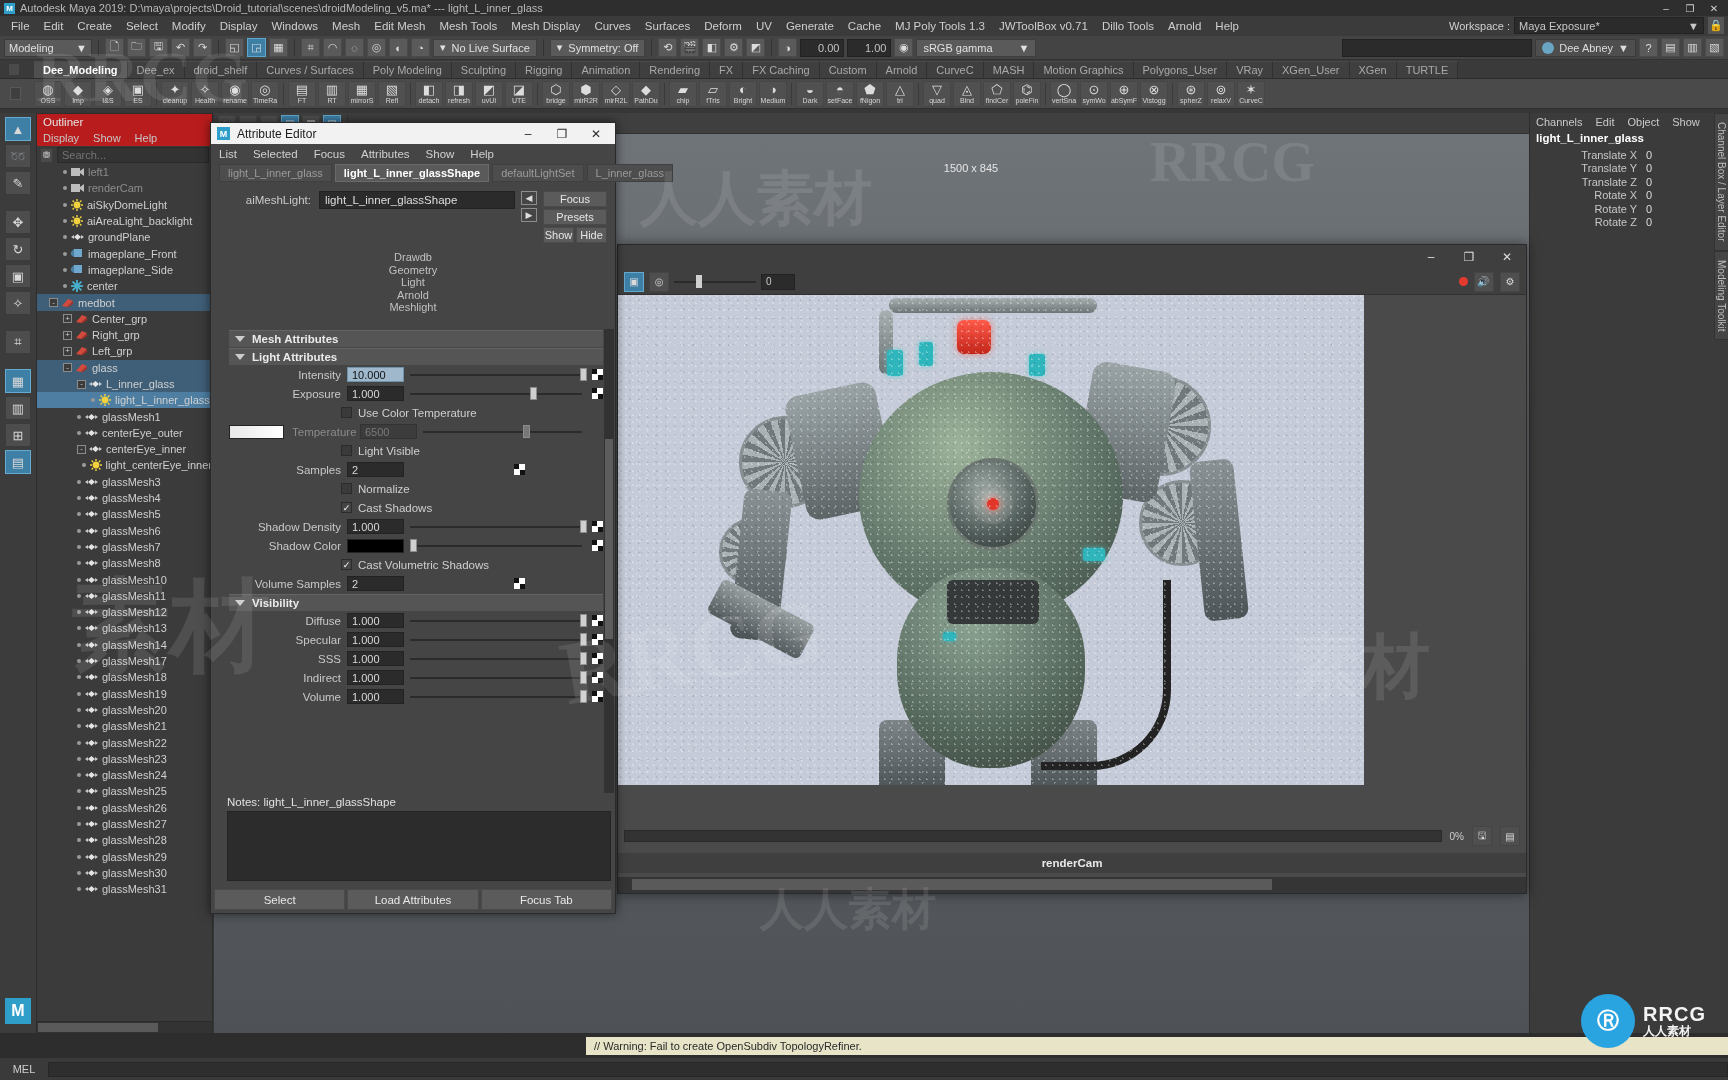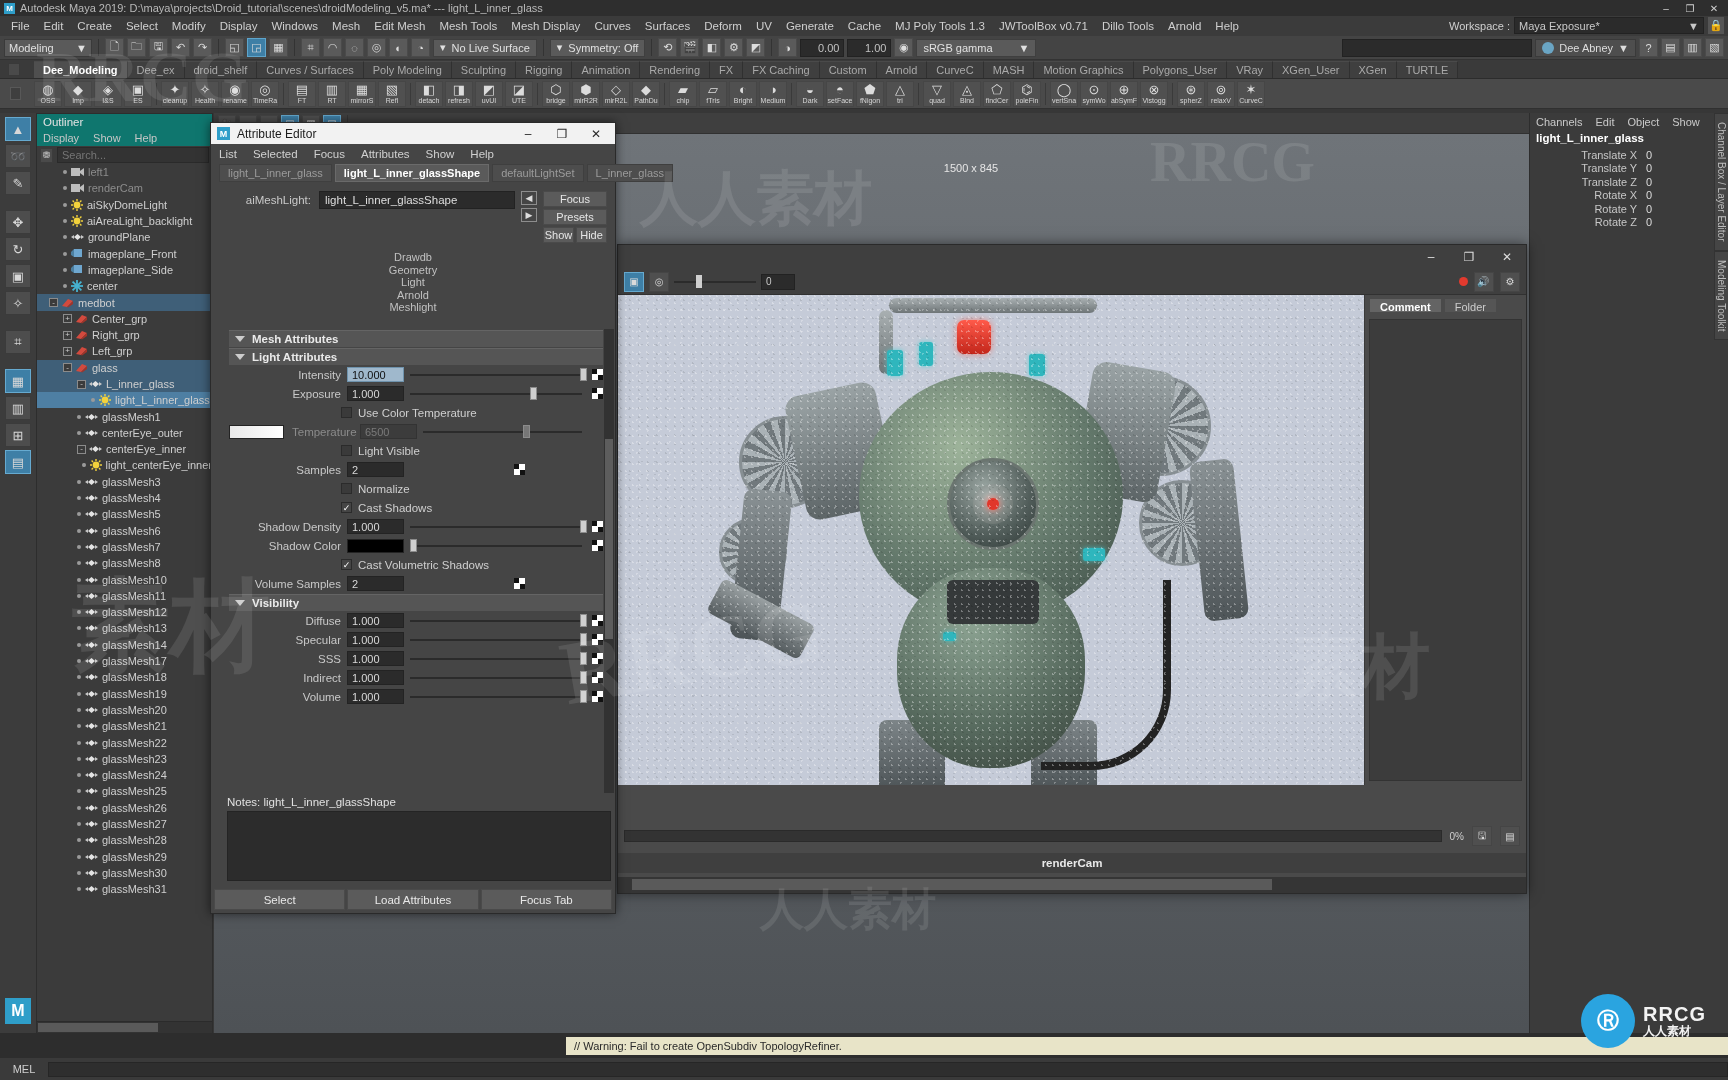--- a/index.html
+++ b/index.html
@@ -82,21 +82,21 @@
   .tbx{ width:26px;height:24px; background:#4d4d4d; border:1px solid #3b3b3b;
     display:flex;align-items:center;justify-content:center; color:#d8d8d8; font-size:13px;}
   .tbx.act{ background:#3e7fa6; border-color:#66aad0; }
   .tbxgap{ height:9px; }
   .tbxlogo{ position:absolute; bottom:34px; left:5px; width:26px;height:26px;
     background:#2f9ec9; color:#fff; display:flex;align-items:center;justify-content:center;
     font-size:16px;font-weight:bold;}
 
   
   .outliner{ position:absolute; left:36px; top:0; width:177px; bottom:24px;
-    background:#0f766e; border:1px solid #2d2d2d; display:flex;flex-direction:column;}
+    background:#b91c1c; border:1px solid #2d2d2d; display:flex;flex-direction:column;}
   .ol-title{ height:16px; padding-left:6px; font-size:11.5px; color:#e3e3e3; display:flex;align-items:center;}
   .ol-menu{ height:16px; display:flex; align-items:center; gap:14px; padding-left:6px; font-size:11px; color:#c7c7c7;}
   .ol-search{ height:18px; display:flex; align-items:center; gap:4px; padding:0 3px; background:#3b3b3b;}
   .ol-search .sicon{ width:16px;height:15px;background:#4a4a4a;border:1px solid #3c3c3c;
     display:flex;align-items:center;justify-content:center;font-size:9px;color:#bbb;}
   .ol-search input{ flex:1; height:16px; background:#333; border:1px solid #2a2a2a; color:#8e8e8e;
     font-size:11px; padding:0 4px; font-family:inherit;}
   .ol-list{ flex:1; overflow:hidden; background:#3b3b3b; position:relative;}
   .orow{ height:16.3px; display:flex; align-items:center; font-size:11px; color:#cfcfcf;
     padding-left:2px; white-space:nowrap;}
@@ -284,21 +284,21 @@
   .legR{ left:320px; top:440px; width:66px; height:84px; background:linear-gradient(#7d8588,#434a4d); border-radius:8px;}
   .dark{ background:#35393a; border-radius:6px;}
   .d1{ left:236px; top:300px; width:92px; height:44px;}
 
   
   .bottom{ position:absolute; left:0; right:0; bottom:0; height:22px; background:#3a3a3a;
     display:flex; align-items:center; }
   .mel-lbl{ width:48px; text-align:center; font-size:11px; color:#cfcfcf;}
   .mel-in{ flex:1; height:15px; background:#2e2e2e; border:1px solid #262626;}
   .statusline{ position:absolute; left:0; right:0; bottom:22px; height:25px; background:#2d2d2d;
-    display:flex; align-items:center; }
+    display:flex; align-items:center;gap:20px; }
   .status-left{ width:566px; height:18px; background:#2d2d2d;}
   .status-msg{ flex:1; height:18px; background:#e8e4c8; color:#2a2a2a; font-size:11px;
     display:flex; align-items:center; padding-left:8px;}
 
   
   .wm{ position:absolute; color:rgba(255,255,255,.10); font-weight:bold; pointer-events:none;
     font-family:"Liberation Serif", serif; z-index:60; }
   .wm.cn{ font-family:"DejaVu Sans", sans-serif; }
   .rrcg-logo{ position:absolute; right:22px; bottom:32px; display:flex; align-items:center; gap:8px; z-index:70;}
   .rrcg-logo .circ{ width:54px;height:54px;border-radius:50%;background:#2aa4e0;
@@ -1539,27 +1539,20 @@
           <div class="p cyan c2"></div>
           <div class="p cyan c3"></div>
           <div class="p cyan c4"></div>
           <div class="p cyan c5"></div>
           <div class="cable"></div>
         </div>
         <div class="noise"></div>
       </div>
     </div>
 
-    <div class="rv-side">
-      <div class="tabs" id="rvtabs">
-          <div class="t act">Comment</div>
-          <div class="t">Folder</div>
-        </div>
-      <div class="area"></div>
-    </div>
 
     <div class="rv-bottom">
       <div class="rv-progress">
         <div class="bar"></div>
         <div class="pct">0%</div>
         <div class="rvi">🖫</div>
         <div class="rvi">▤</div>
       </div>
       <div class="rv-cam">renderCam</div>
       <div class="rv-hscroll">

